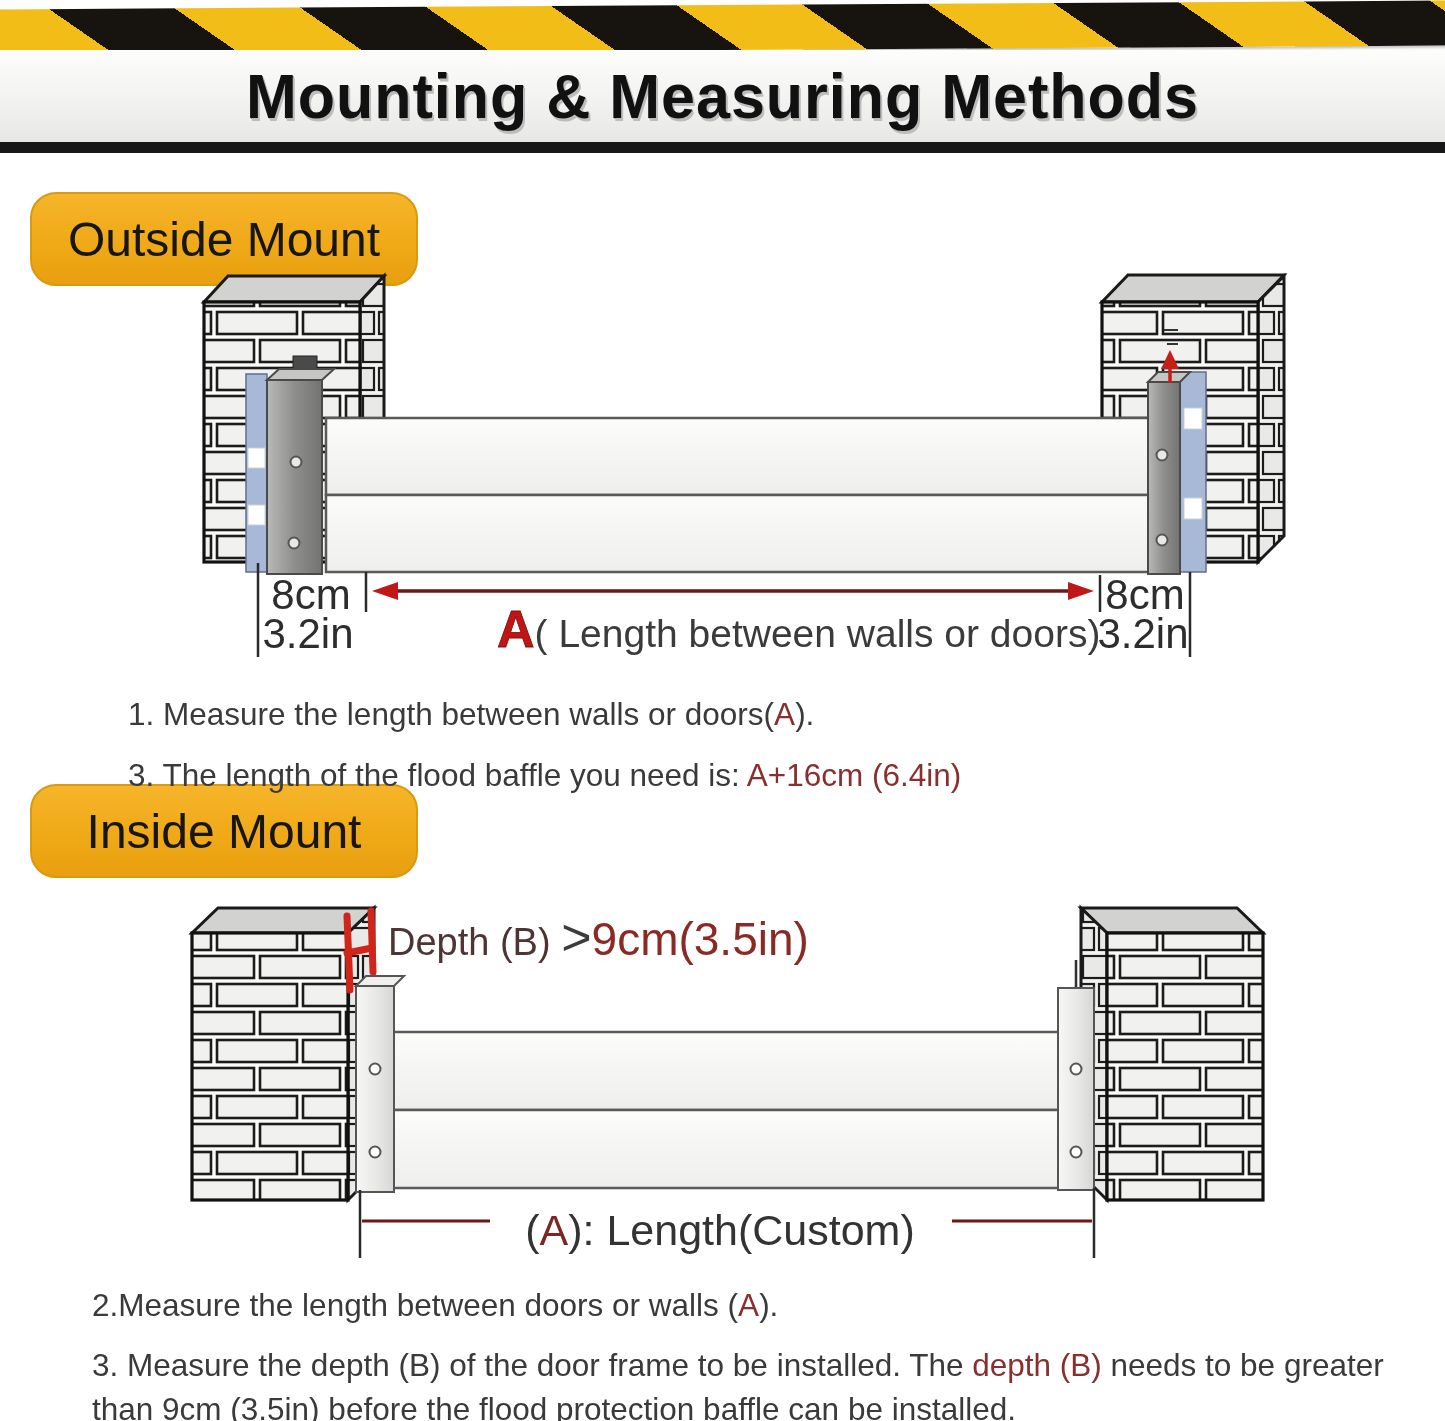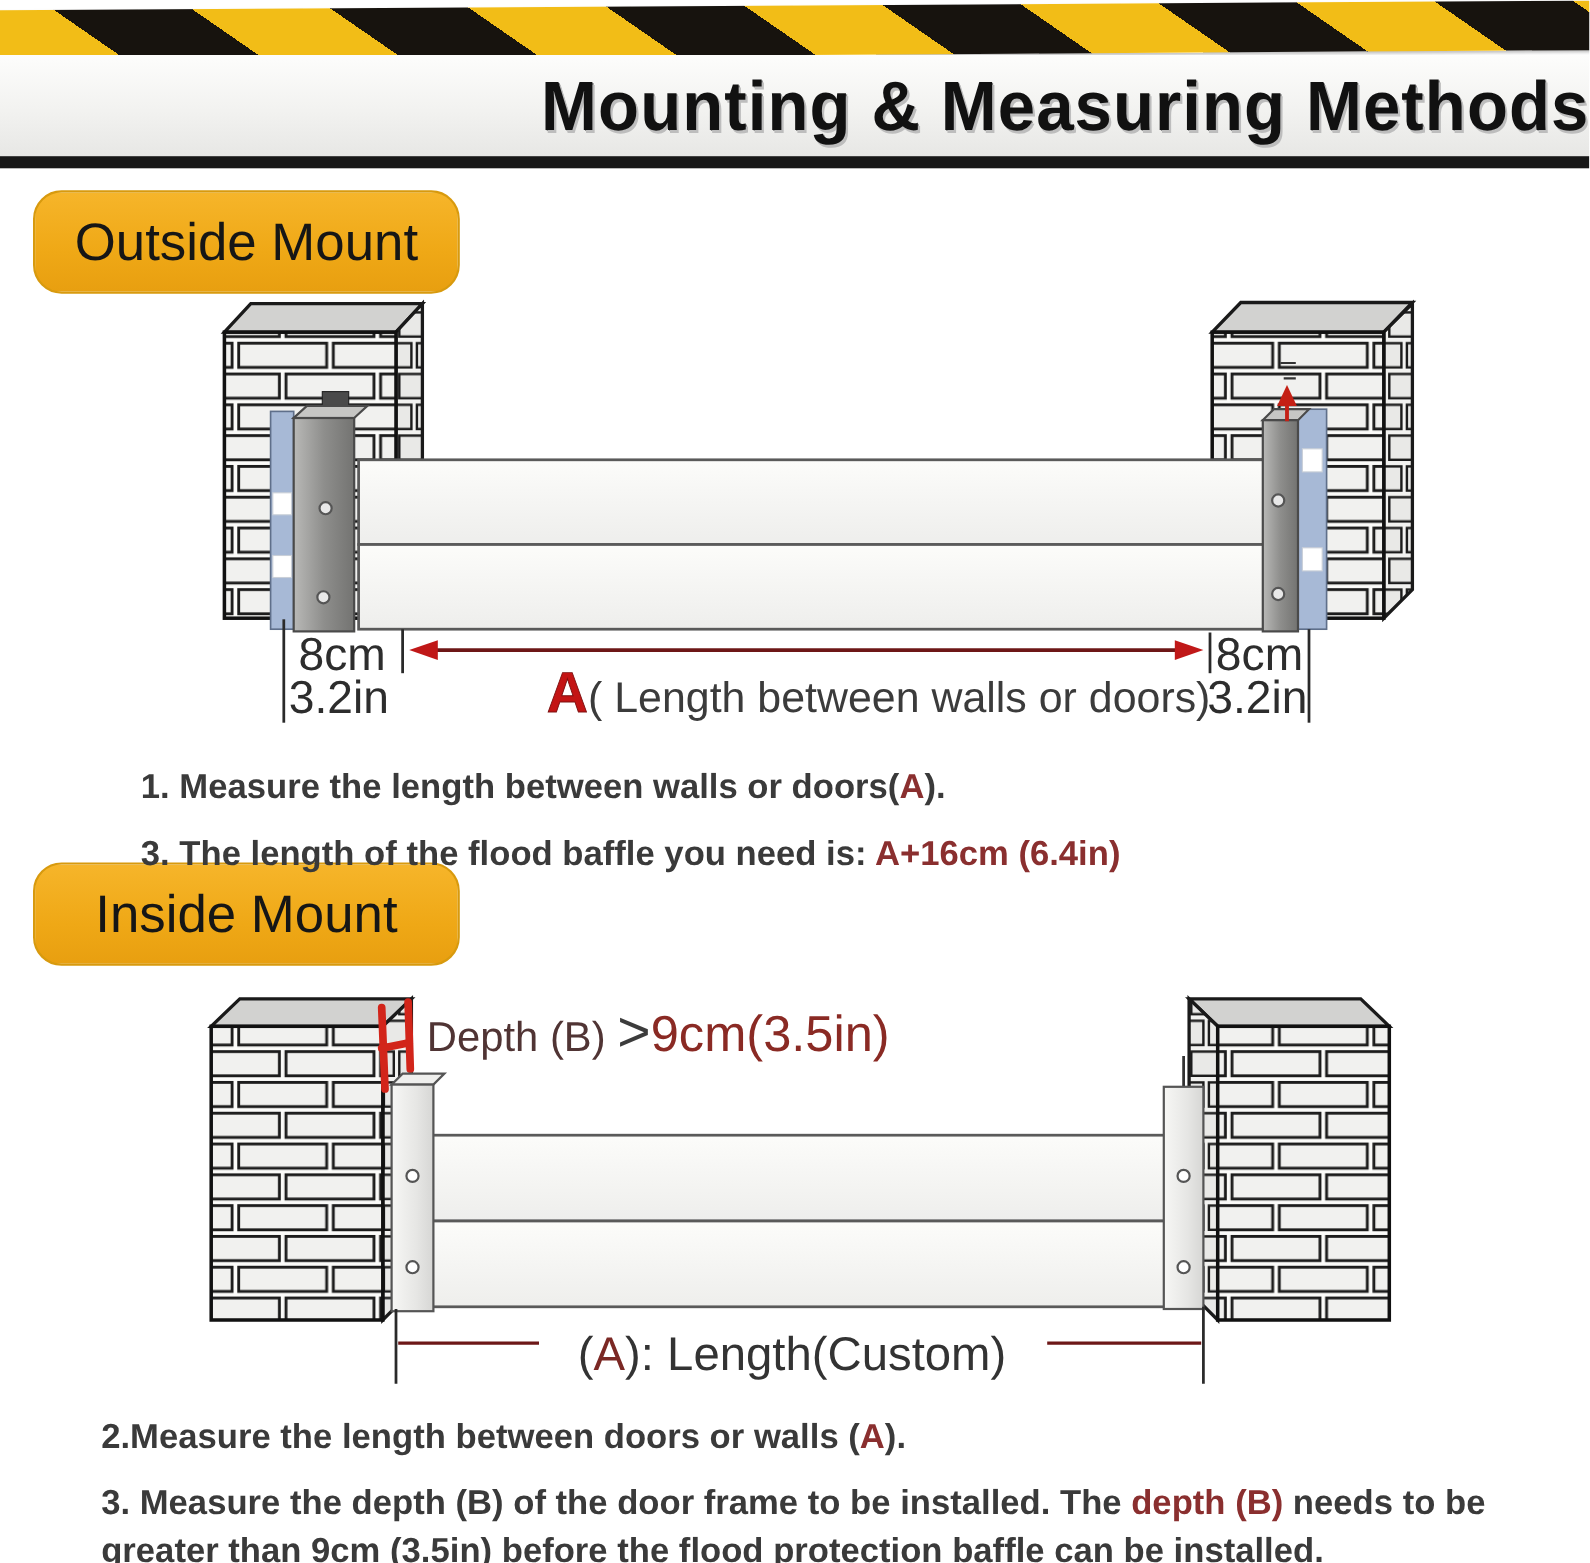--- a/index.html
+++ b/index.html
@@ -10,42 +10,42 @@
   
   .hazard{
     position:absolute;left:-12px;top:5px;width:1470px;height:45px;
     background:repeating-linear-gradient(35deg,#f2bd17 0 72px,#17130e 72px 144px);
     transform:rotate(-0.35deg);
     box-shadow:0 2px 3px rgba(0,0,0,.25);
   }
   .titleband{
     position:absolute;left:0;top:50px;width:1445px;height:92px;
     background:linear-gradient(180deg,#fdfdfc 0%,#f2f2f0 55%,#e7e7e5 100%);
-    display:flex;align-items:center;justify-content:flex-end;
+    display:flex;align-items:center;justify-content:center;
   }
   .titleband h1{
     margin:0;font-size:61px;font-weight:bold;color:#111111;letter-spacing:1px;
     transform:scaleY(1.04);
     text-shadow:2px 3px 0 #bdbdbd,1px 1px 0 #8a8a8a;
   }
   .blackbar{position:absolute;left:0;top:142px;width:1445px;height:11px;background:#171717;}
   
   .badge{
     position:absolute;left:30px;width:384px;height:90px;border-radius:26px;
     background:linear-gradient(180deg,#f6b52a 0%,#efa816 60%,#e89f10 100%);
     border:2px solid #d89a0e;
     display:flex;align-items:center;justify-content:center;
     font-size:48px;color:#161616;
   }
-  .badge.outside{top:173px;}
+  .badge.outside{top:192px;}
   .badge.inside{top:784px;}
   
   #diagrams{position:absolute;left:0;top:265px;width:1445px;height:1010px;}
   
-  .steps{position:absolute;color:#3a3a3a;font-size:31.5px;font-weight:bold;}
+  .steps{position:absolute;color:#3a3a3a;font-size:31.5px;}
   .steps .step{margin:0 0 17px 0;line-height:44px;}
   .steps .red{color:#8a2f2f;}
   .steps.outside-steps{left:128px;top:692px;width:1180px;}
   .steps.inside-steps{left:92px;top:1283px;width:1300px;}
   .steps.inside-steps .step{margin-bottom:16px;}
 </style>
 </head>
 <body>
 
 <div id="page">

